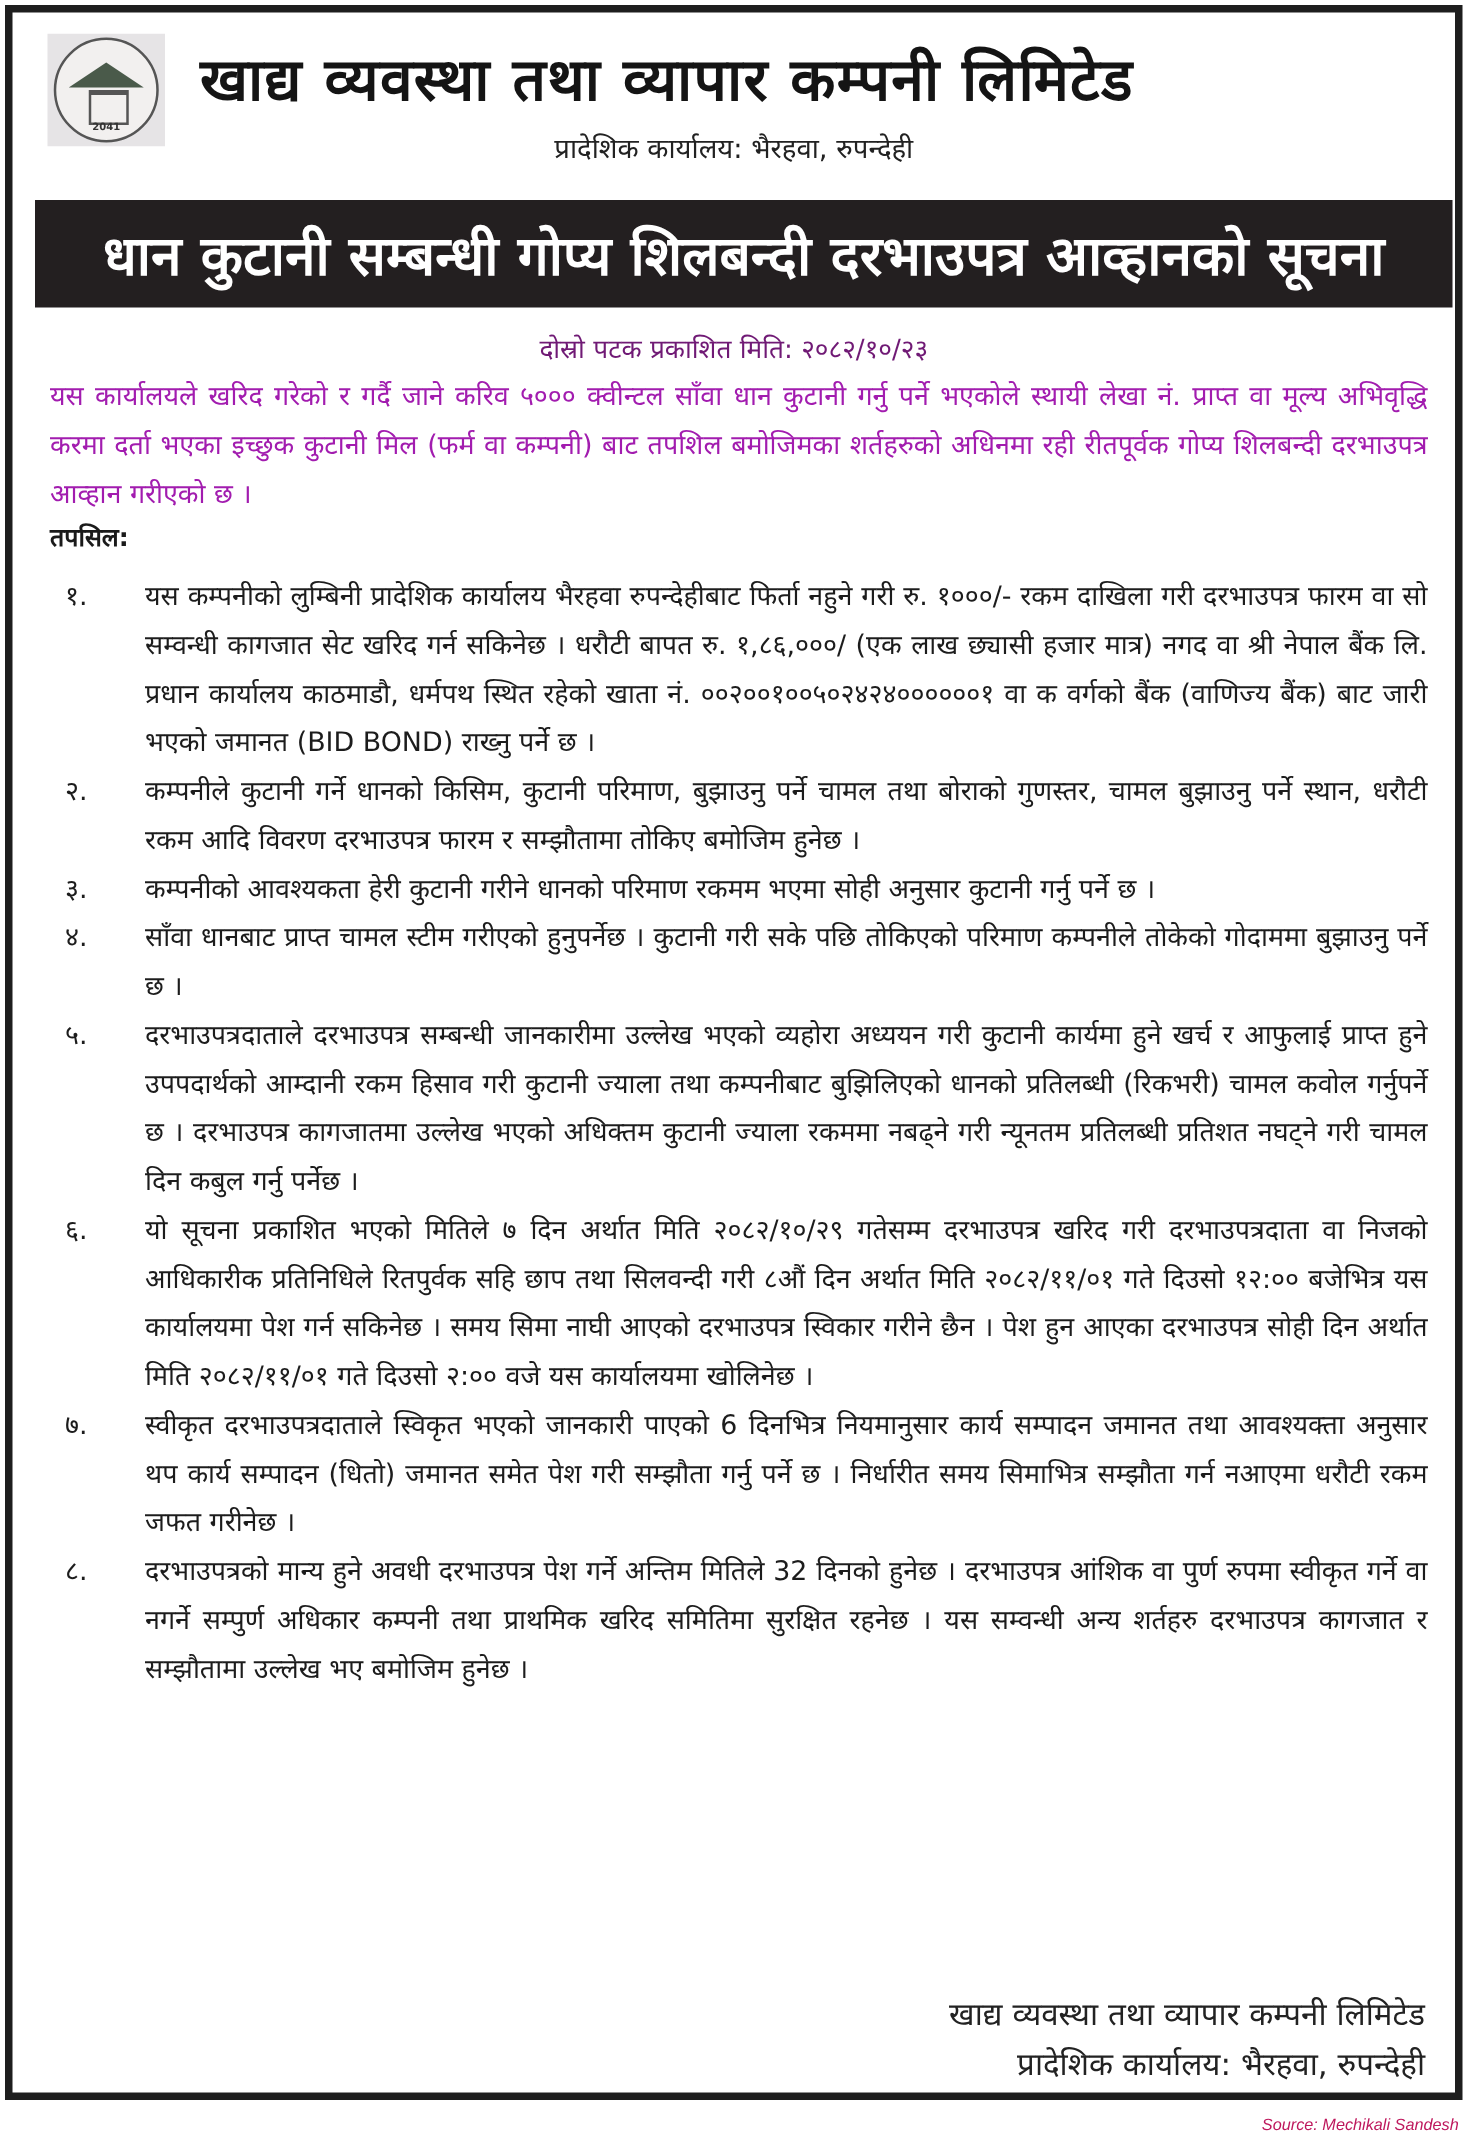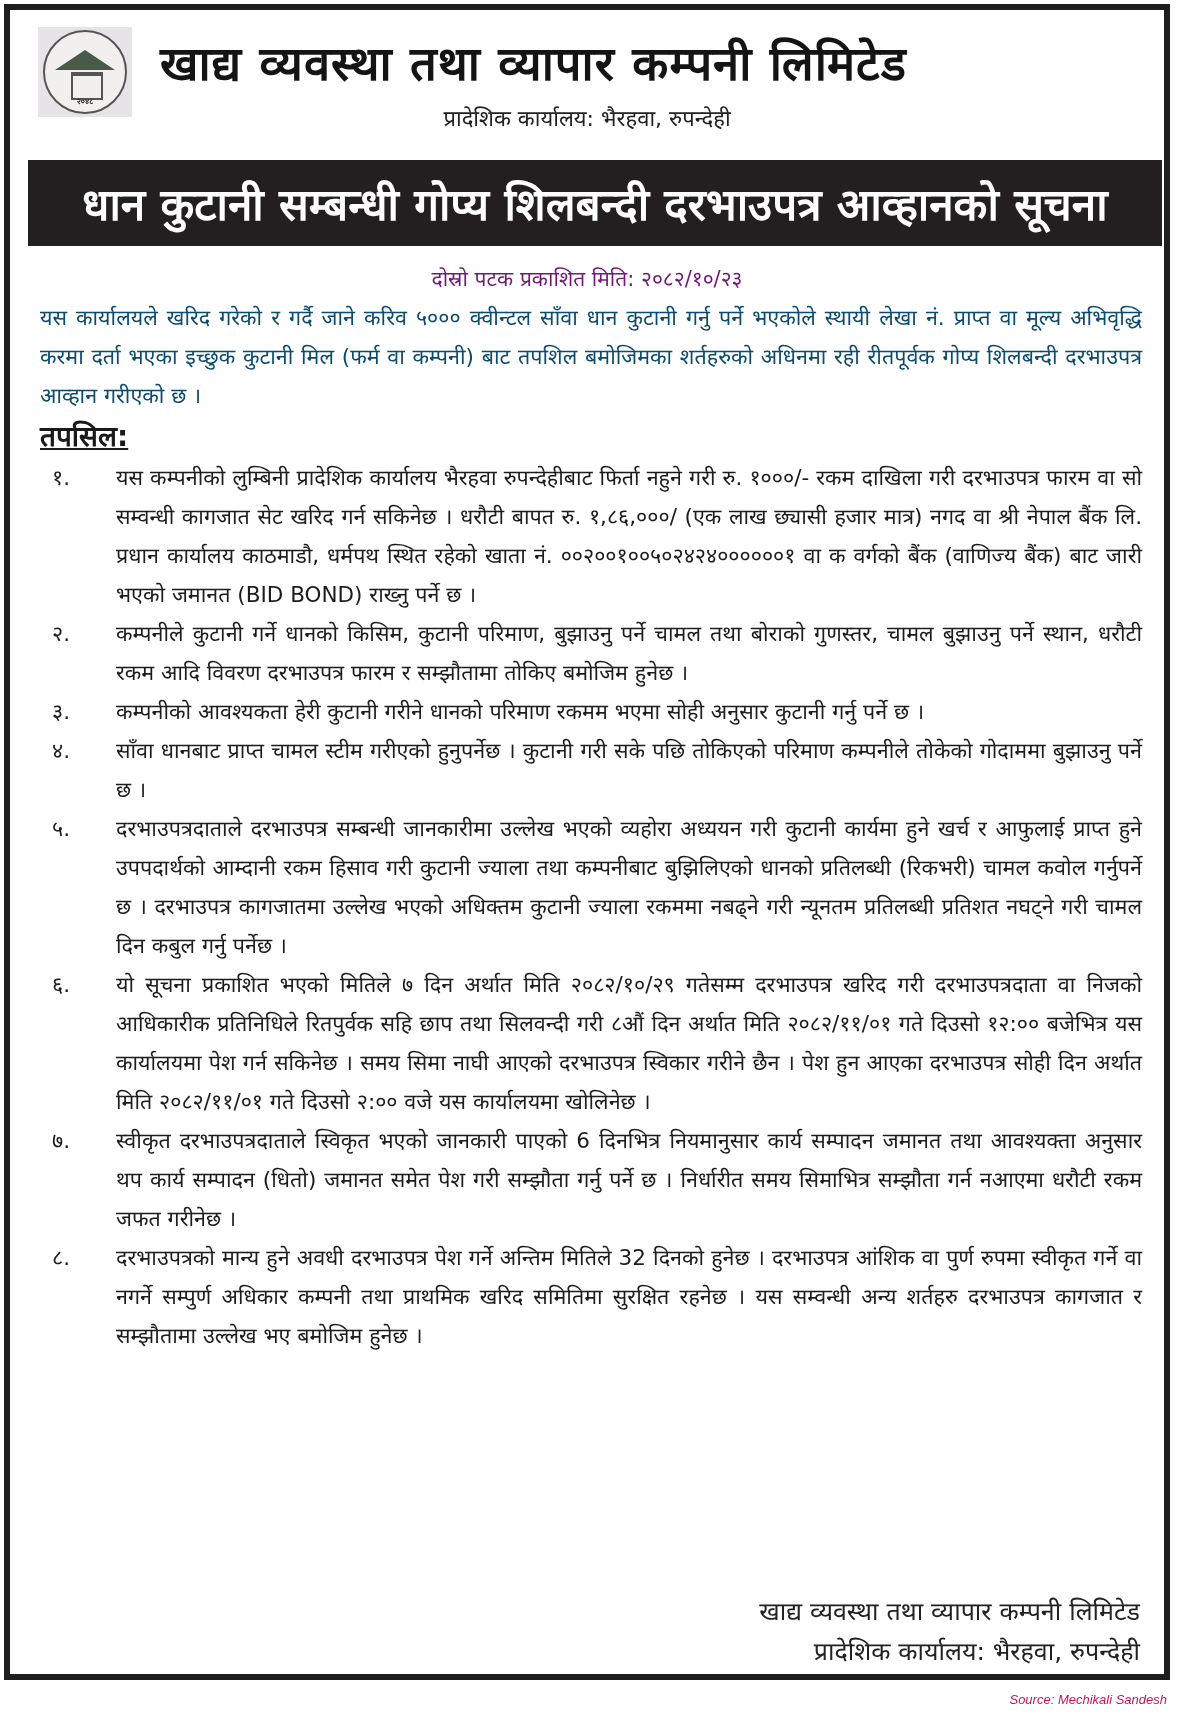--- a/index.html
+++ b/index.html
@@ -20,41 +20,41 @@
   .logo-year { position:absolute; left:0; right:0; bottom:6px; text-align:center;
                font-size:8px; color:#333; font-weight:bold; }
   .company { position:absolute; left:150px; top:20px; font-size:47px; font-weight:bold;
              letter-spacing:1px; color:#141414; white-space:nowrap; }
   .office { position:absolute; left:0; width:100%; top:92px; text-align:center; font-size:22px; color:#222; }
   .banner { position:absolute; left:18px; top:150px; width:1134px; height:86px; background:#231f20;
             color:#ffffff; display:flex; align-items:center; justify-content:center;
             font-size:44px; font-weight:bold; white-space:nowrap; }
   .pubdate { position:absolute; left:0; width:100%; top:254px; text-align:center; font-size:21px; color:#701a75; }
   .intro { position:absolute; left:30px; right:22px; top:288px; font-size:21.5px; line-height:39px;
-           text-align:justify; color:#0c4a6e; }
-  .tapasil { position:absolute; left:30px; top:406px; font-size:28px; font-weight:bold;text-decoration:underline; }
+           text-align:justify; color:#a21caf; }
+  .tapasil { position:absolute; left:30px; top:406px; font-size:20px; font-weight:bold; }
   .items { position:absolute; left:30px; right:22px; top:448px; }
   .item { display:flex; font-size:21.5px; line-height:39px; color:#1c1c1c; }
   .item-num { width:76px; flex:none; padding-left:12px; box-sizing:border-box; }
   .item-text { flex:1; text-align:justify; }
   .sign { position:absolute; right:24px; top:1582px; text-align:right; font-size:25px; line-height:40px; color:#222; }
   .source { position:absolute; right:14px; top:1692px; font-family:"Liberation Sans", sans-serif;
             font-style:italic; font-size:13px; color:#be185d; }
 </style>
 </head>
 <body>
 
 <div class="frame">
 
   <div class="header">
     <div class="logo">
       <div class="logo-circle">
         <div class="logo-mtn"></div>
         <div class="logo-bldg"></div>
-        <div class="logo-year">२०४८</div>
+        <div class="logo-year">2041</div>
       </div>
     </div>
     <div class="company">खाद्य व्यवस्था तथा व्यापार कम्पनी लिमिटेड</div>
     <div class="office">प्रादेशिक कार्यालय: भैरहवा, रुपन्देही</div>
   </div>
 
   <div class="banner">
     <span>धान कुटानी सम्बन्धी गोप्य शिलबन्दी दरभाउपत्र आव्हानको सूचना</span>
   </div>
 

